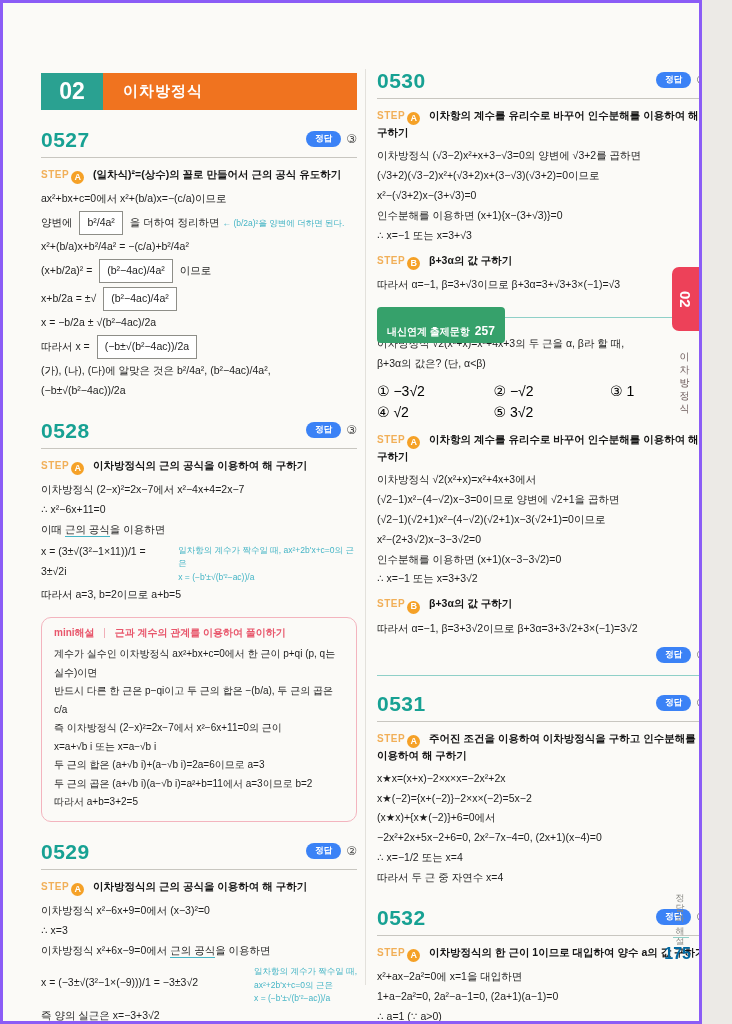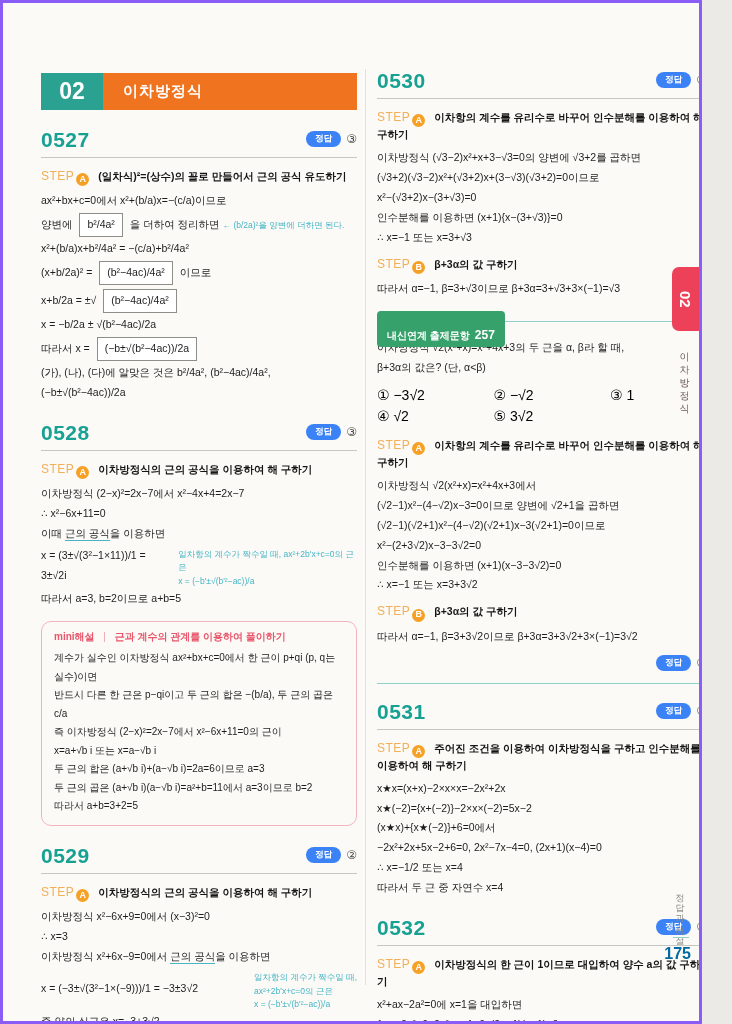--- a/index.html
+++ b/index.html
@@ -23,21 +23,21 @@
   .problem { margin-bottom:18px; }
   .prob-head { display:flex; justify-content:space-between; align-items:center;
                border-bottom:1px solid #c8c6c0; padding-bottom:5px; margin-bottom:9px; }
   .prob-num { color:#17a193; font-size:21px; font-weight:bold; letter-spacing:0.5px; }
   .answer-chip { display:flex; align-items:center; gap:5px; padding-bottom:2px; }
   .chip { background:#3b82f6; color:#fff; font-size:8.5px; font-weight:bold; border-radius:9px;
           padding:2px 9px; }
   .circ { color:#4a4a4a; font-size:12px; }
 
   .step-head { margin:7px 0 5px; font-size:10.5px; line-height:1.5; }
-  .step-word { color:#f1af58; font-weight:normal; font-size:12px; letter-spacing:0.5px; }
+  .step-word { color:#f1af58; font-weight:bold; font-size:10px; letter-spacing:0.5px; }
   .step-circle { display:inline-flex; width:13px; height:13px; border-radius:50%; background:#f5a127;
                  color:#fff; align-items:center; justify-content:center; font-size:9px; font-weight:bold;
                  margin:0 6px 0 2px; vertical-align:-2px; }
   .step-title { font-weight:bold; color:#151515; }
 
   .ln { font-size:10.5px; line-height:1.9; color:#1d1d1d; }
   .mbox { display:inline-block; border:1px solid #8e8e88; padding:1px 7px; margin:2px 4px;
           background:#fff; }
   .note { color:#46b5c6; font-size:8.5px; line-height:1.6; }
   .note-block { text-align:left; padding-top:4px; }

